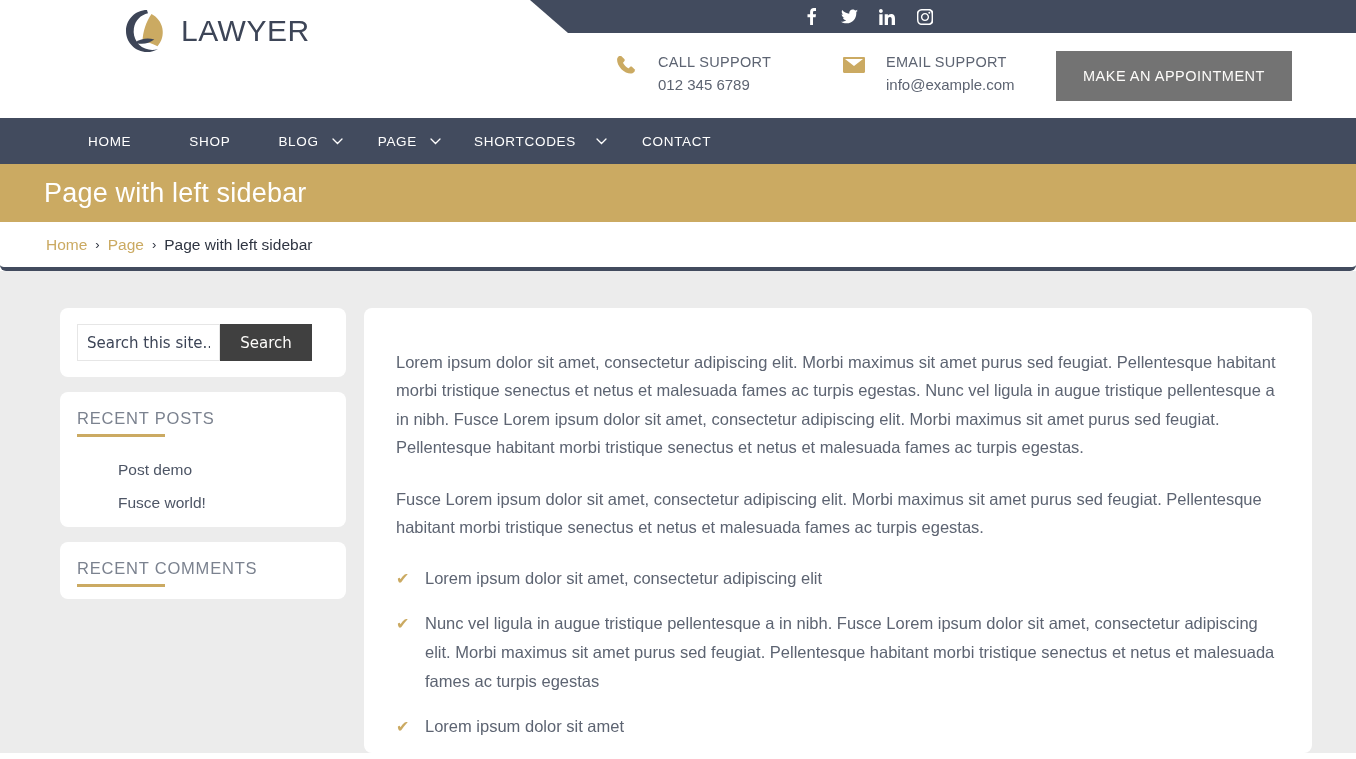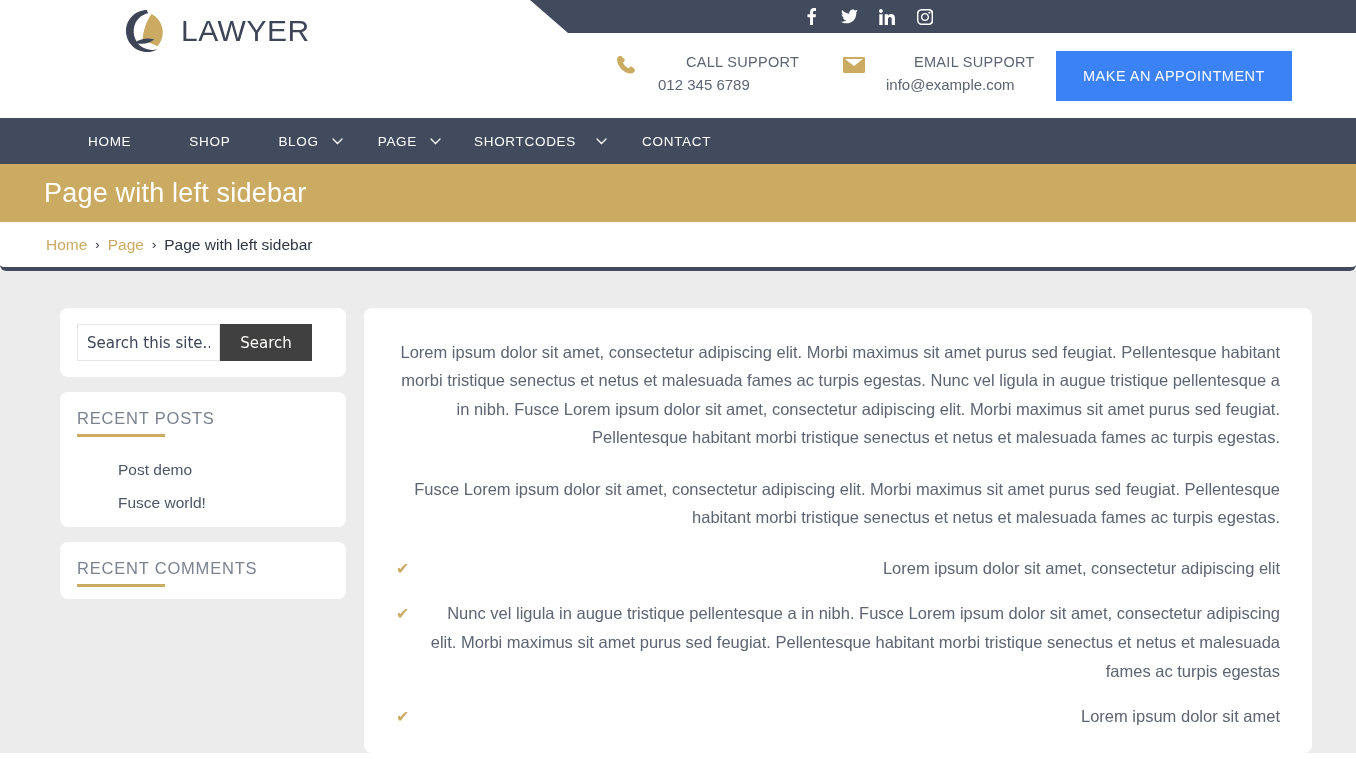--- a/index.html
+++ b/index.html
@@ -83,35 +83,34 @@
     height: 22px;
     margin-top: 3px;
   }
   .contact-ico svg { display: block; fill: #cbaa62; }
   .contact-lines { line-height: 1.55; }
   .contact-label {
     font-size: 14.5px;
     color: #5d6472;
     letter-spacing: 0.3px;
     display: block;
-    margin-left: 28px;
   }
   .contact-value {
     font-size: 15px;
     color: #5d6472;
     display: block;
   }
 
   .appt-btn {
     position: absolute;
     left: 1056px;
     top: 51px;
     width: 236px;
     height: 50px;
-    background: #3b82f6;
+    background: #737373;
     border: none;
     color: #fdfcfa;
     font-size: 14.5px;
     letter-spacing: 0.5px;
     font-family: "Liberation Sans", sans-serif;
     cursor: pointer;
     display: flex;
     align-items: center;
     justify-content: center;
   }
@@ -249,23 +248,22 @@
     text-decoration: none;
     line-height: 1.5;
     cursor: pointer;
   }
 
   
   .content-card {
     flex: 1;
     background: #ffffff;
     border-radius: 8px;
-    padding: 30px 32px 0 32px;
+    padding: 40px 32px 0 32px;
     overflow: hidden;
-    text-align: right;
   }
   .content-card p {
     font-size: 16.5px;
     line-height: 1.72;
     color: #5d6472;
     margin-bottom: 23px;
   }
   .check-list { list-style: none; }
   .check-list li {
     position: relative;

